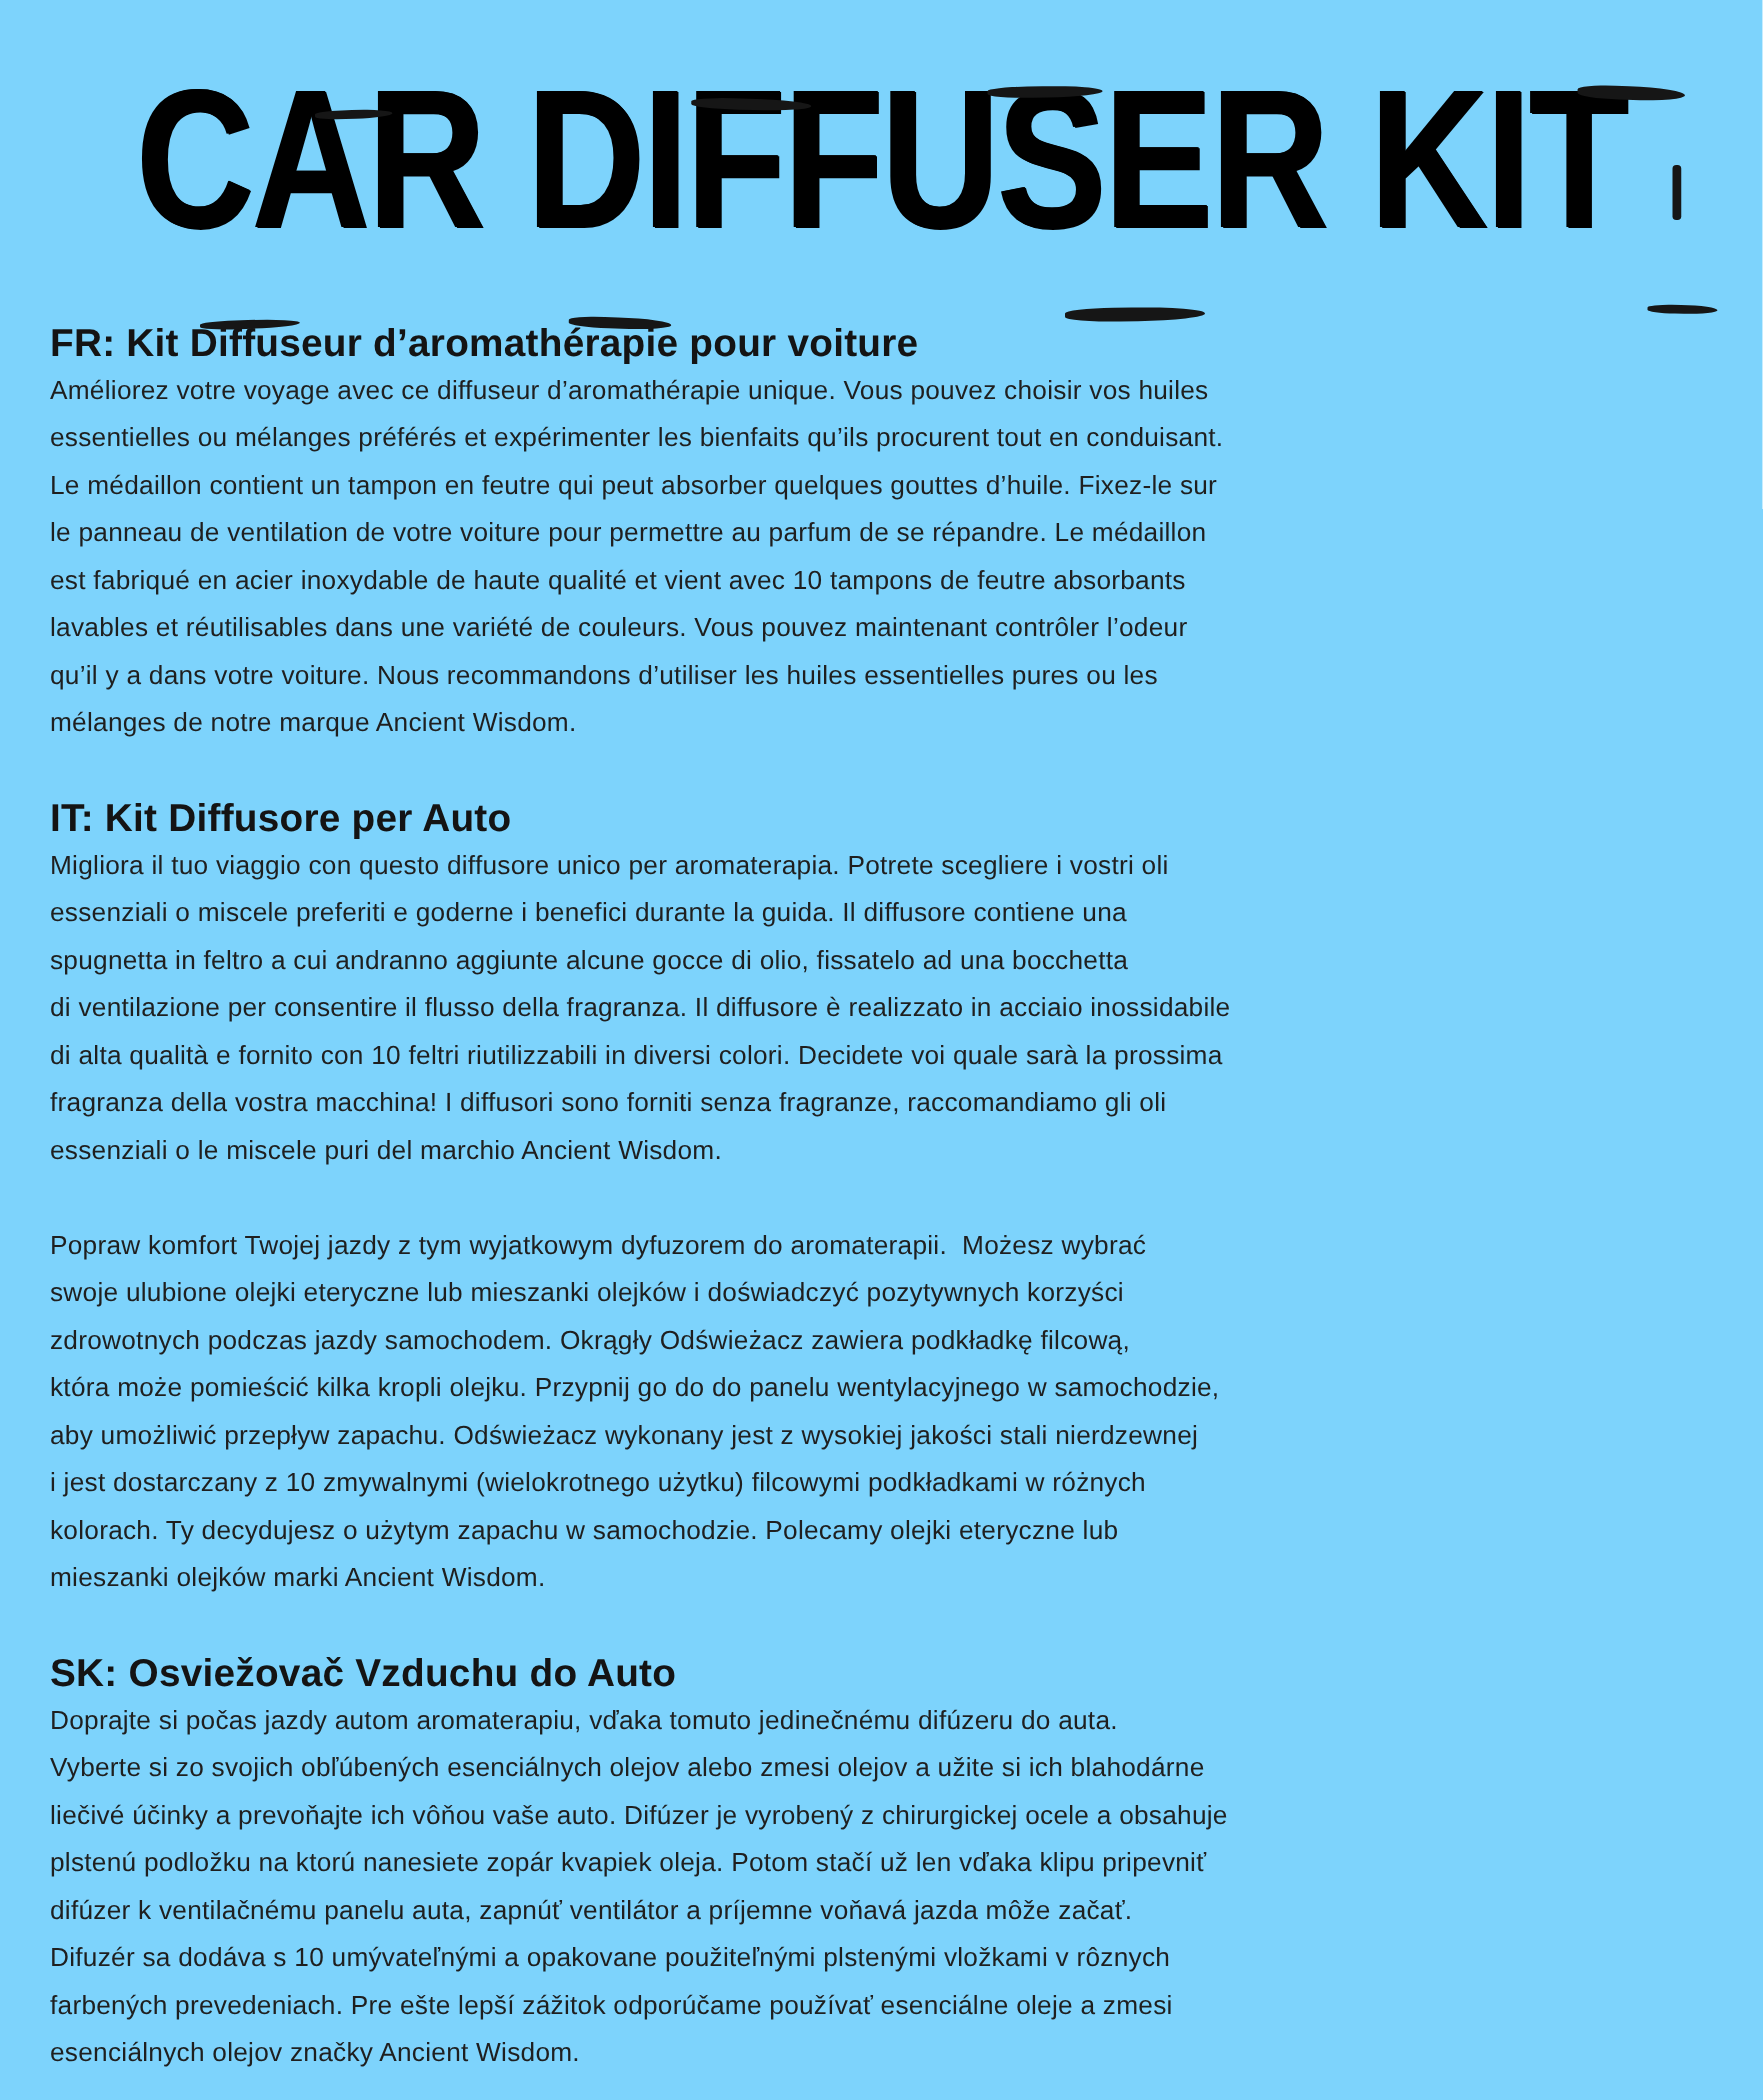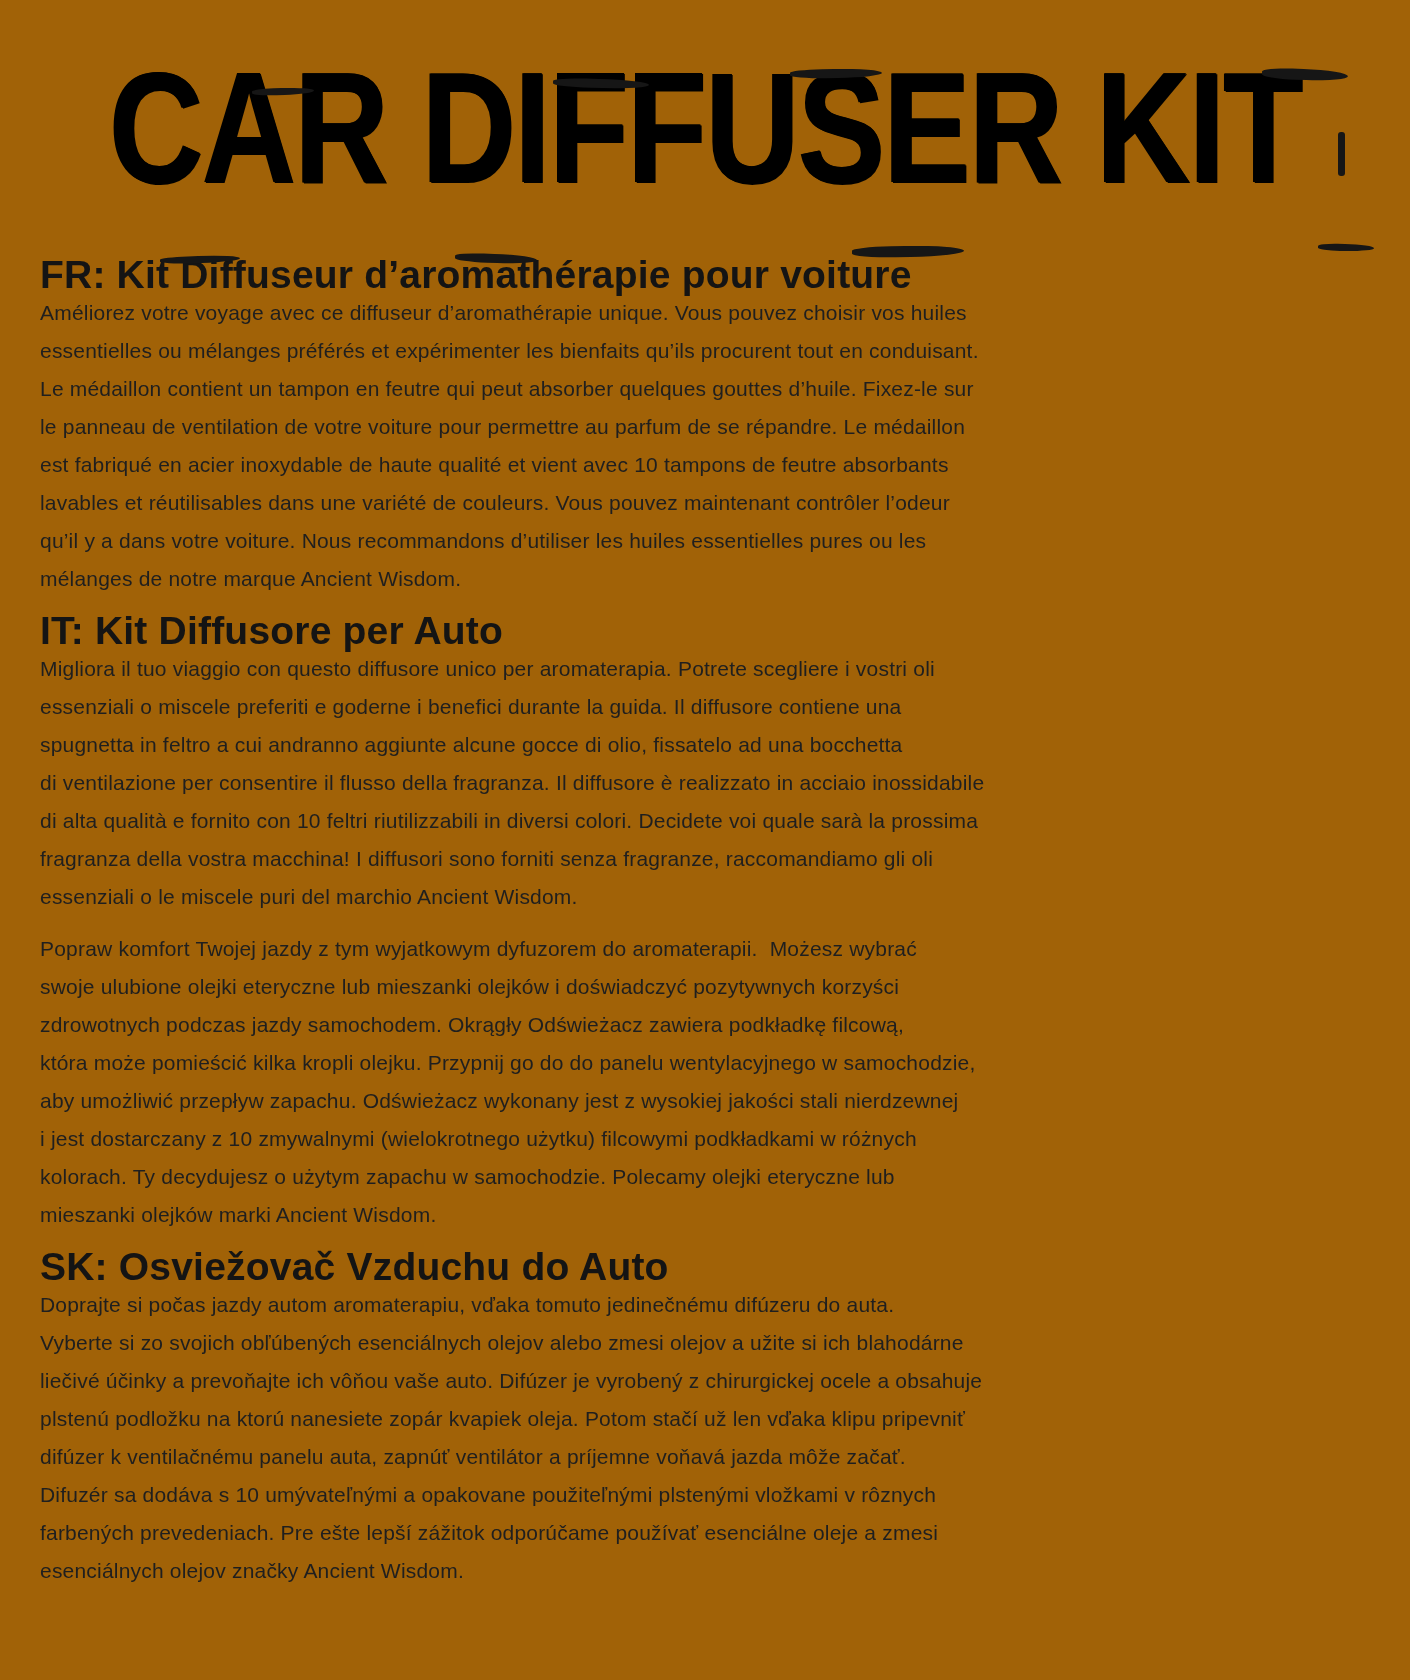--- a/index.html
+++ b/index.html
@@ -4,21 +4,21 @@
 <style>
   html, body {
     margin: 0;
     padding: 0;
     background: #ffffff;
   }
   .page {
     position: relative;
     width: 1410px;
     height: 1680px;
-    background: #a16207;
+    background: #7dd3fc;
     color: #1b1b1b;
     font-family: "Liberation Sans", sans-serif;
     overflow: hidden;
   }
   .title-wrap {
     position: relative;
     margin-top: 42px;
     height: 168px;
     text-align: center;
   }
@@ -56,25 +56,25 @@
     left: 1338px;
     top: 90px;
     width: 7px;
     height: 44px;
     background: #161616;
     border-radius: 3px;
   }
   .content {
     padding: 46px 16px 0 40px;
   }
-  .section { margin-top: 14px; }
+  .section { margin-top: 38px; }
   .section:first-child { margin-top: 0; }
   .section h2 {
     margin: 0;
-    font-size: 39px;
+    font-size: 31px;
     line-height: 38px;
     font-weight: 700;
     color: #141414;
     letter-spacing: 0.2px;
   }
   .section p {
     margin: 0;
     font-size: 21px;
     line-height: 38px;
     font-weight: 400;

